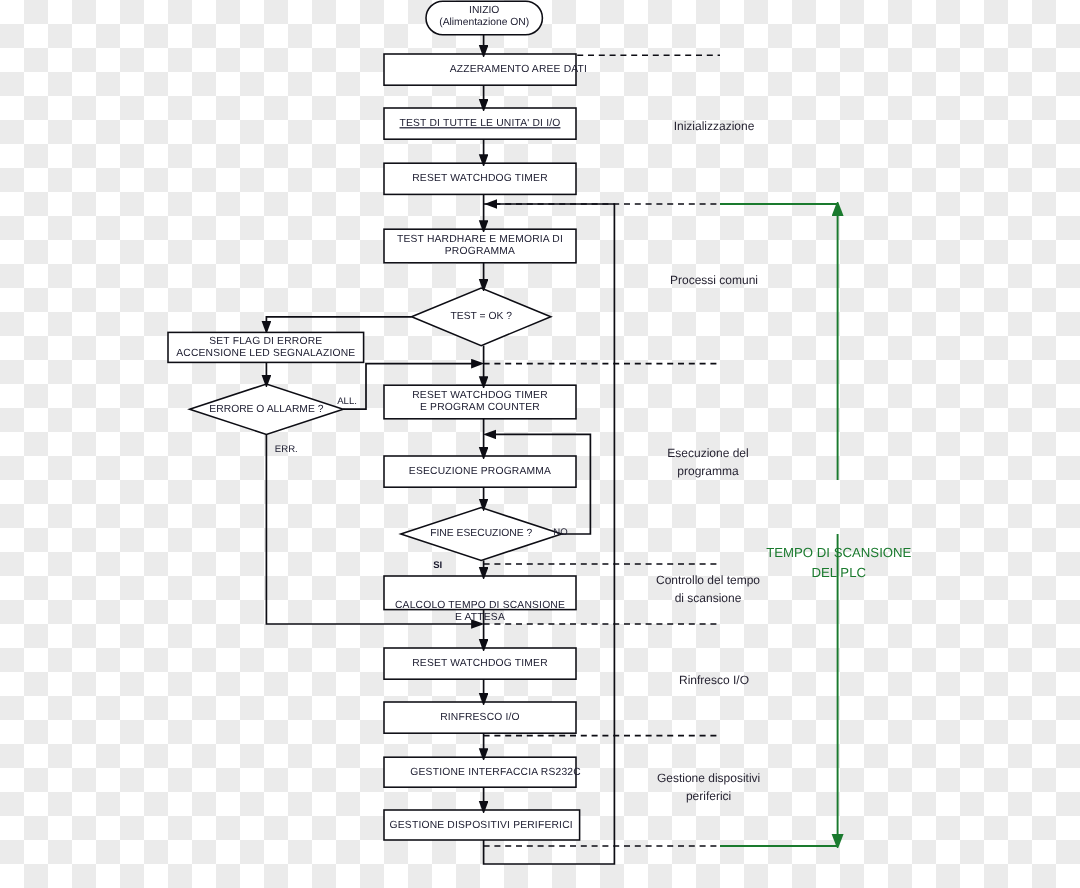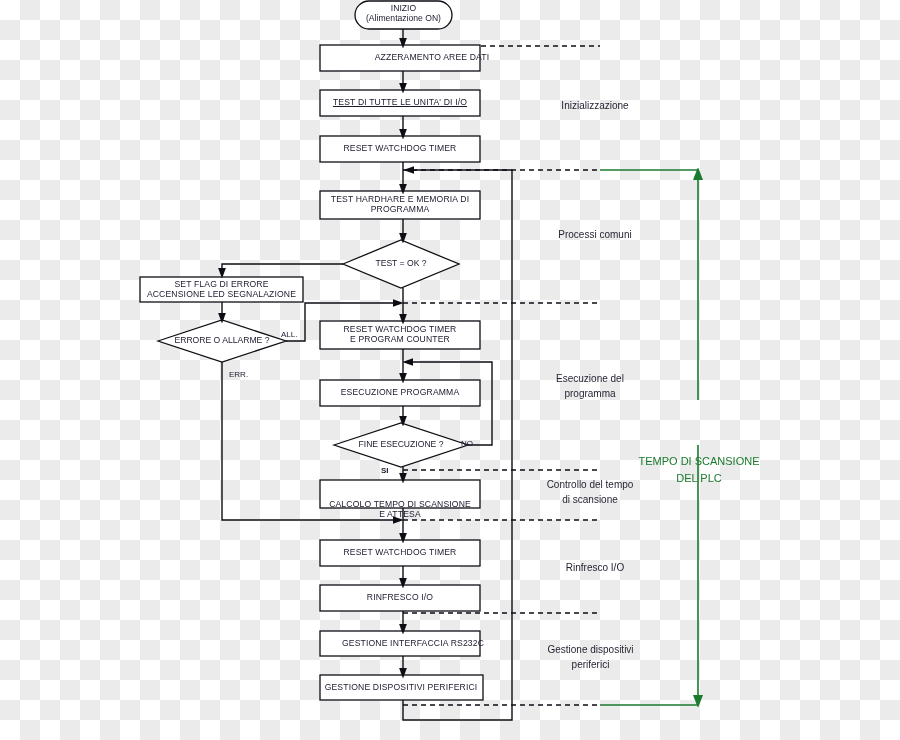--- a/index.html
+++ b/index.html
@@ -163,21 +163,21 @@
 
   <div class="nodelabel boxlabel" style="left:320px;top:593px;width:160px;">RINFRESCO I/O</div>
 
   <div class="nodelabel boxlabel" style="left:320px;top:639px;width:160px;margin-left:13px;">GESTIONE INTERFACCIA RS232C</div>
 
   <div class="nodelabel boxlabel" style="left:319px;top:683px;width:164px;">GESTIONE DISPOSITIVI PERIFERICI</div>
 
   <div class="edgelabel" style="left:281px;top:330px;">ALL.</div>
   <div class="edgelabel" style="left:229px;top:370px;">ERR.</div>
   <div class="edgelabel" style="left:461px;top:427px;margin-top:12px;">NO</div>
-  <div class="edgelabel" style="left:381px;top:466px;font-weight:bold;">SI</div>
+  <div class="edgelabel" style="left:361px;top:466px;font-weight:bold;">SI</div>
 
   <div class="phaselabel" style="left:505px;top:99px;width:180px;">Inizializzazione</div>
   <div class="phaselabel" style="left:505px;top:228px;width:180px;">Processi comuni</div>
   <div class="phaselabel" style="left:500px;top:372px;width:180px;">Esecuzione del
 programma</div>
   <div class="phaselabel" style="left:495px;top:478px;width:190px;">Controllo del  tempo
 di scansione</div>
   <div class="phaselabel" style="left:505px;top:561px;width:180px;">Rinfresco I/O</div>
   <div class="phaselabel" style="left:498px;top:643px;width:185px;">Gestione dispositivi
 periferici</div>

